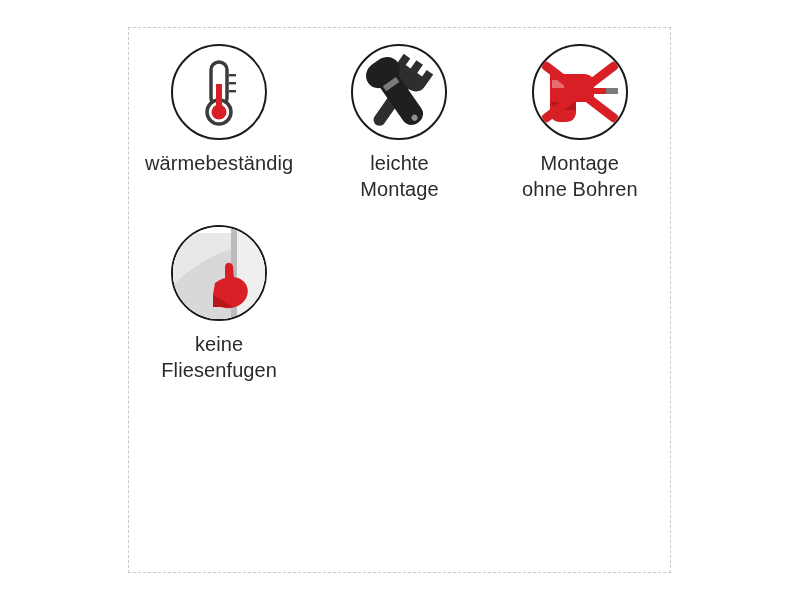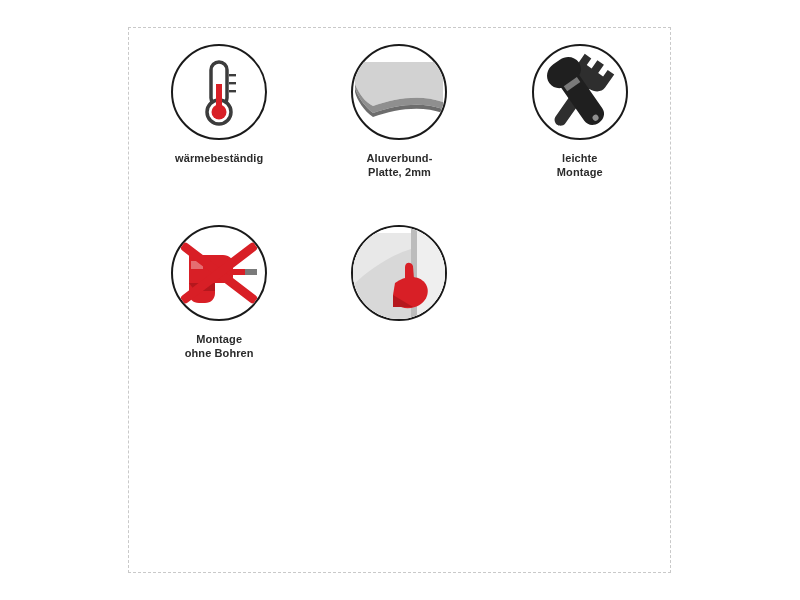--- a/index.html
+++ b/index.html
@@ -54,25 +54,24 @@
     overflow: hidden;
     position: relative;
   }
   .badge svg {
     display: block;
   }
   .caption {
     margin-top: 11px;
     text-align: center;
     color: #2b2b2b;
-    font-size: 11px;
+    font-size: 20px;
     line-height: 1.28;
     letter-spacing: 0.1px;
     white-space: pre-line;
-    font-weight: bold;
   }
 </style>
 </head>
 <body>
 
 <div id="feature-panel">
   <div class="grid">
 
     <div class="cell">
       <div class="badge">
@@ -85,33 +84,20 @@
             <rect x="58" y="30" width="7" height="2.4" fill="#3c3c3c"></rect>
             <rect x="58" y="38" width="7" height="2.4" fill="#3c3c3c"></rect>
             <rect x="58" y="46" width="7" height="2.4" fill="#3c3c3c"></rect>
           </svg>
         </span>
       </div>
       <div class="caption">wärmebeständig</div>
     </div>
 
 
-    <div class="cell">
-      <div class="badge">
-        <span>
-          <svg width="96" height="96" viewBox="0 0 96 96">
-            <path d="M4 18 L92 18 L92 58 C70 50 44 54 22 62 C14 58 8 50 4 40 Z" fill="#d2d2d2"></path>
-            <path d="M4 40 C8 50 14 58 22 62 C44 54 70 50 92 58 L92 65 C70 57 44 61 22 69 C14 63 7 53 4 44 Z" fill="#8f8f8f"></path>
-            <path d="M4 44 C7 53 14 63 22 69 C44 61 70 57 92 65 L92 69 C70 61 44 65 22 73 C13 67 6 56 4 48 Z" fill="#6d6d6d"></path>
-          </svg>
-        </span>
-      </div>
-      <div class="caption">Aluverbund-
-Platte, 2mm</div>
-    </div>
 
 
     <div class="cell">
       <div class="badge">
         <span>
           <svg width="96" height="96" viewBox="0 0 96 96">
             <g transform="rotate(35 48 48)">
               <path d="M44 12 L52 12 L52 22 L58 22 L58 14 L66 14 L66 30 C66 36 60 40 54 40 L54 82 C54 86 50 88 48 88 C46 88 42 86 42 82 L42 40 C36 40 30 36 30 30 L30 14 L38 14 L38 22 L44 22 Z" fill="#2e2e2e"></path>
             </g>
             <g transform="rotate(-35 48 48)">
@@ -154,16 +140,18 @@
             <path d="M0 8 L60 8 L60 96 L0 96 Z" fill="#d8d8d8"></path>
             <path d="M0 8 L60 8 L60 24 C40 30 18 44 0 62 Z" fill="#e8e8e8"></path>
             <rect x="60" y="0" width="6" height="96" fill="#bcbcbc"></rect>
             <rect x="66" y="0" width="30" height="96" fill="#efefef"></rect>
             <path d="M44 58 C54 50 68 50 74 58 C80 66 76 78 64 82 C52 86 42 80 42 70 Z" fill="#d81f26"></path>
             <path d="M54 54 L54 42 C54 37 60 36 62 41 L63 54" fill="#d81f26"></path>
             <path d="M42 70 L42 82 L62 82" fill="#b5171d"></path>
           </svg>
         </span>
       </div>
+      <div class="caption">keine
+Fliesenfugen</div>
     </div>
 
   </div>
 </div>
 
 </body></html>

